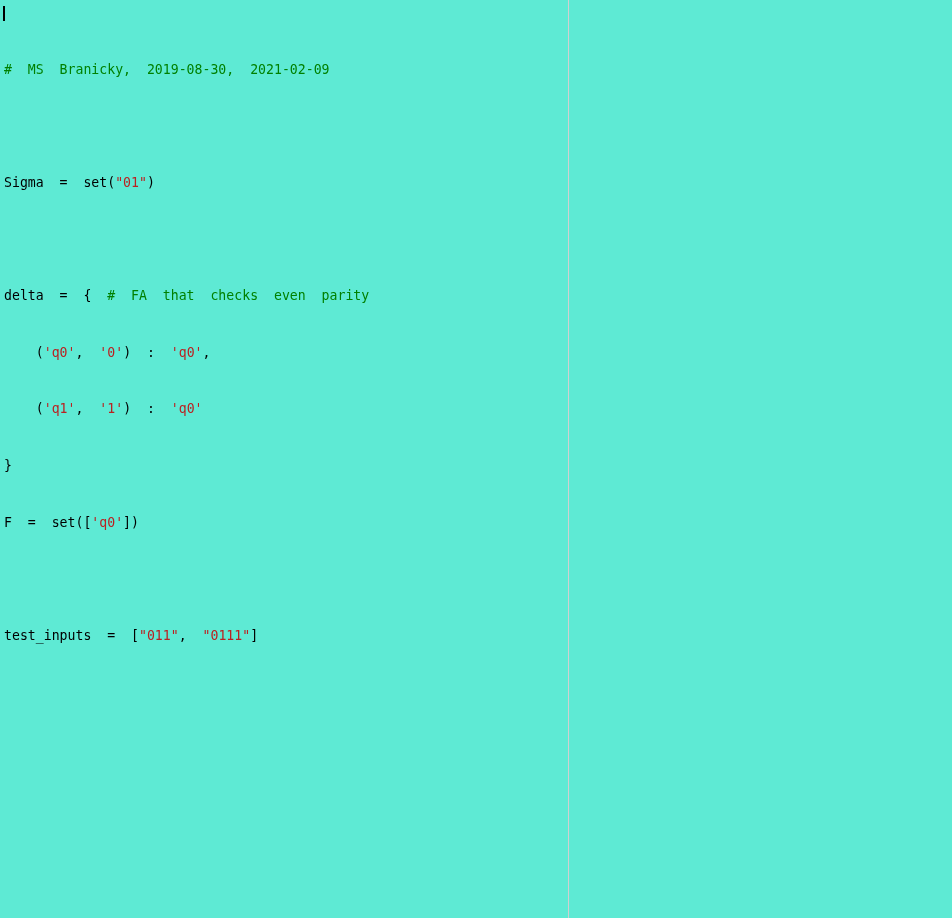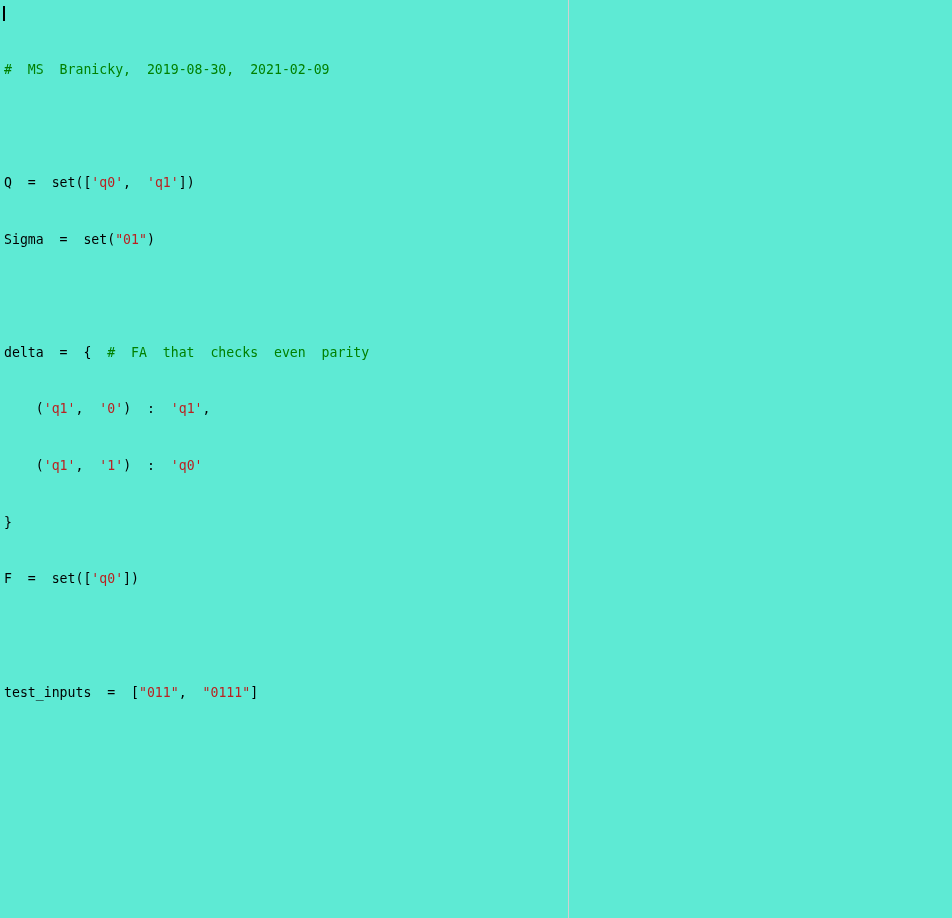--- a/index.html
+++ b/index.html
@@ -55,25 +55,24 @@
 
 <div id="editor" style="background: #5eead4;">
 
   <div id="ruler" style="background: rgb(208, 208, 208); left: 568px;"></div>
   <div id="caret"></div>
 
   <div id="code">
 
     <span class="ln"><span class="cm">#  MS  Branicky,  2019-08-30,  2021-02-09</span></span>
     <span class="ln"> </span>
-    <span class="ln">Q  =  set([<span class="st">'q0'</span>,  <span class="st">'q1'</span>])</span>
     <span class="ln">Sigma  =  set(<span class="st">"01"</span>)</span>
     <span class="ln"> </span>
     <span class="ln">delta  =  {  <span class="cm">#  FA  that  checks  even  parity</span></span>
-    <span class="ln">    (<span class="st">'q1'</span>,  <span class="st">'0'</span>)  :  <span class="st">'q1'</span>,</span>
+    <span class="ln">    (<span class="st">'q0'</span>,  <span class="st">'0'</span>)  :  <span class="st">'q0'</span>,</span>
     <span class="ln">    (<span class="st">'q1'</span>,  <span class="st">'1'</span>)  :  <span class="st">'q0'</span></span>
     <span class="ln">}</span>
     <span class="ln">F  =  set([<span class="st">'q0'</span>])</span>
     <span class="ln"> </span>
     <span class="ln">test_inputs  =  [<span class="st">"011"</span>,  <span class="st">"0111"</span>]</span>
     <span class="ln"> </span>
     
     
     
     

